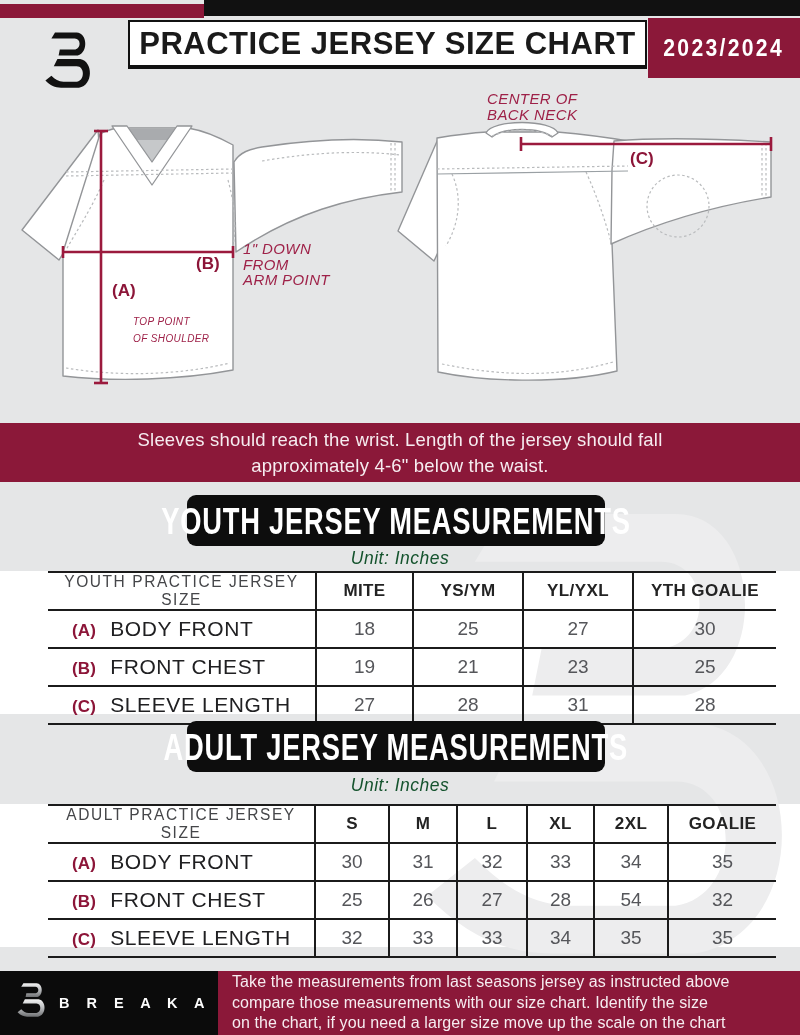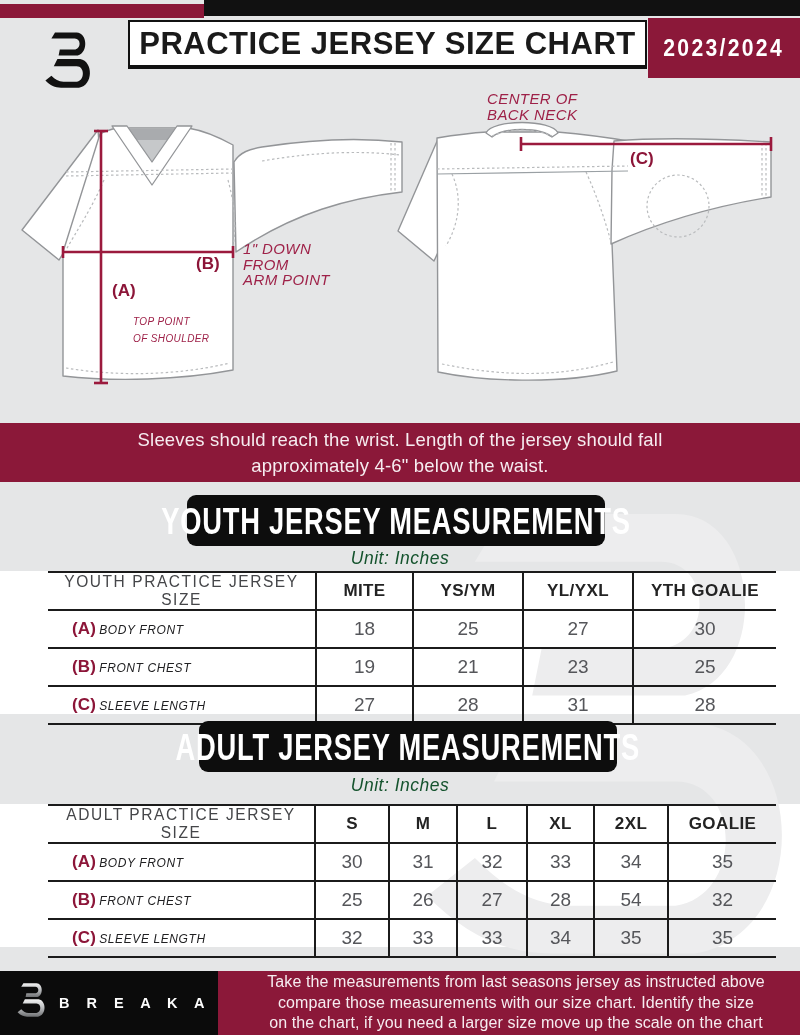--- a/index.html
+++ b/index.html
@@ -48,32 +48,32 @@
   table.size{border-collapse:collapse;position:absolute;left:48px;width:728px;table-layout:fixed;background:transparent;}
   table.size td{border-bottom:2.5px solid #1b1b1b;padding:0;vertical-align:middle;}
   table.size tr.hdr td{border-top:2.5px solid #1b1b1b;}
   table.size td.v{border-left:2px solid #1b1b1b;text-align:center;}
   table.size tr.hdr td{height:31px;}
   table.size tr.row td{height:36px;}
   .colhead{font-size:16px;color:#454649;letter-spacing:1.6px;text-align:center;transform:scaleX(.97);}
   .sizehead{font-size:17px;font-weight:bold;color:#232323;letter-spacing:.4px;}
   .rowlabel{padding-left:24px !important;white-space:nowrap;}
   .rowlabel .key{color:#8c1538;font-weight:bold;font-size:17px;letter-spacing:.2px;}
-  .rowlabel .lbl{color:#202022;font-size:12px;letter-spacing:.6px;margin-left:3px;font-style:italic;}
+  .rowlabel .lbl{color:#202022;font-size:21px;letter-spacing:.6px;margin-left:14px;}
   td.v.val{font-size:19px;color:#55565a;}
   
   .footer-black{
     left:0;top:971px;width:218px;height:64px;background:#0b0b0b;
     display:flex;align-items:center;
   }
   .footer-brand{color:#fdfdfd;font-size:14.5px;font-weight:bold;letter-spacing:6.5px;margin-left:10px;white-space:nowrap;}
   .footer-maroon{
     left:218px;top:971px;width:582px;height:64px;background:#8b1839;
     display:flex;flex-direction:column;justify-content:center;
-    color:#f6ecf0;font-size:16px;line-height:20.5px;padding-left:14px;box-sizing:border-box;letter-spacing:.1px;text-align:center;
+    color:#f6ecf0;font-size:16px;line-height:20.5px;padding-left:14px;box-sizing:border-box;letter-spacing:.1px;
   }
 </style>
 </head>
 <body>
 
 <div class="page">
 
   <div class="band-white" style="top:571px;height:143px;"></div>
   <div class="band-white" style="top:804px;height:143px;"></div>
 
@@ -221,21 +221,21 @@
       <tr class="row">
         <td class="rowlabel"><span class="key">(C)</span><span class="lbl">SLEEVE LENGTH</span></td>
         <td class="v val">27</td>
         <td class="v val">28</td>
         <td class="v val">31</td>
         <td class="v val">28</td>
       </tr>
     </tbody>
       </table>
 
-    <div class="banner" style="left:199px;top:721px;width:418px;">
+    <div class="banner" style="left:187px;top:721px;width:418px;">
       <span>ADULT JERSEY MEASUREMENTS</span>
     </div>
     <div class="unit" style="top:775px;">Unit: Inches</div>
 
     <table class="size" style="top:804px;">
       <colgroup>
           <col style="width:267px">
           <col style="width:74px">
           <col style="width:68px">
           <col style="width:70px">

